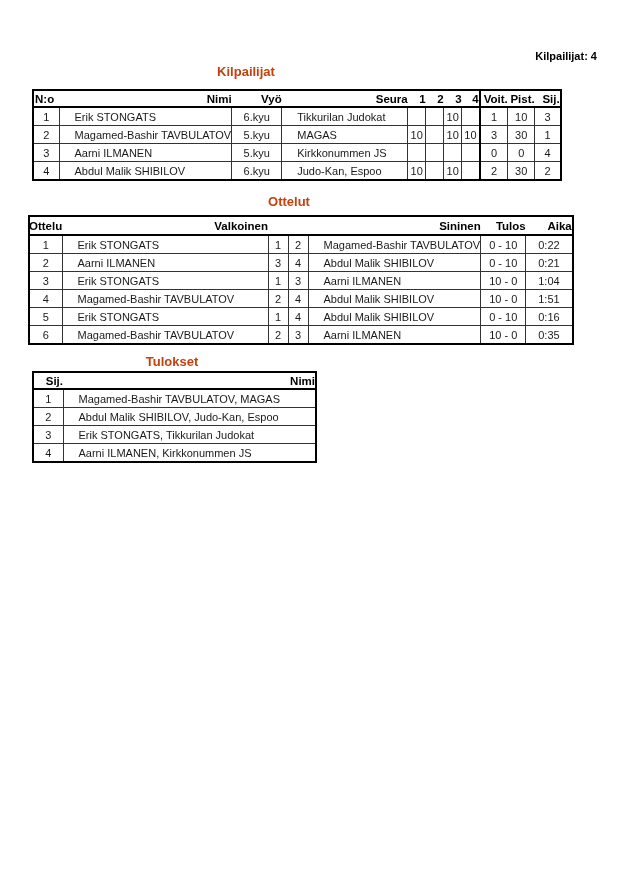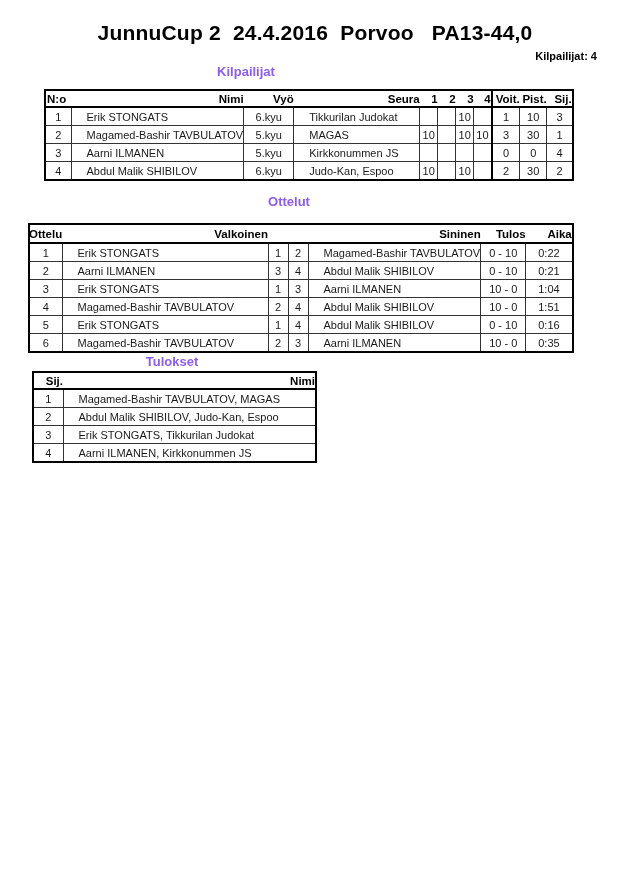--- a/index.html
+++ b/index.html
@@ -3,51 +3,50 @@
 <meta charset="utf-8">
 <style>
   html,body{margin:0;padding:0;background:#fff;}
   .page{position:relative;width:630px;height:891px;background:#fff;overflow:hidden;
         font-family:"Liberation Sans","DejaVu Sans",sans-serif;color:#1a1a1a;}
 
   .page-title{position:absolute;top:21px;left:0;width:630px;text-align:center;
     font-size:21px;font-weight:bold;color:#000;white-space:pre;letter-spacing:.2px;}
   .count-label{position:absolute;top:50px;right:33px;font-size:11px;font-weight:bold;color:#000;}
 
-  .sec-heading{position:absolute;width:140px;text-align:center;font-size:13px;font-weight:bold;color:#8b5cf6;}
+  .sec-heading{position:absolute;width:140px;text-align:center;font-size:13px;font-weight:bold;color:#c2410c;}
   .h-comp{top:64px;left:176px;}
   .h-match{top:194px;left:219px;}
   .h-res{top:354px;left:102px;}
 
   table.doc{position:absolute;border-collapse:collapse;table-layout:fixed;
     border:2px solid #000;font-size:11px;}
   table.doc th{font-weight:bold;font-size:11.5px;color:#000;padding:0;height:15px;
     border:none;text-align:right;white-space:nowrap;}
   table.doc thead tr{border-bottom:2px solid #000;}
   table.doc td{border:1px solid #333;height:17px;padding:0;white-space:nowrap;
     overflow:visible;vertical-align:middle;color:#1a1a1a;}
   table.doc td.l{text-align:left;padding-left:15px;}
   table.doc td.c{text-align:center;}
   table.doc th.l{text-align:left;padding-left:1px;}
   .bl2{border-left:2px solid #000 !important;margin-left:35px;}
 
-  #t1{left:44px;top:89px;}
-  #t2{left:28px;top:223px;}
+  #t1{left:32px;top:89px;}
+  #t2{left:28px;top:215px;}
   #t2 th{height:17px;}
   #t3{left:32px;top:371px;}
 
   th.vh{position:relative;}
   th.vh .ottelu{position:absolute;left:-1px;top:50%;transform:translateY(-50%);}
 </style>
 </head>
 <body>
 
 <div class="page">
 
-  <div class="page-title">JunnuCup 2  24.4.2016  Porvoo   PA13-44,0</div>
   <div class="count-label">Kilpailijat: 4</div>
 
   <div class="sec-heading h-comp">Kilpailijat</div>
 
   <table class="doc" id="t1">
     <colgroup>
       <col style="width:26px">
         <col style="width:154px">
         <col style="width:50px">
         <col style="width:126px">

